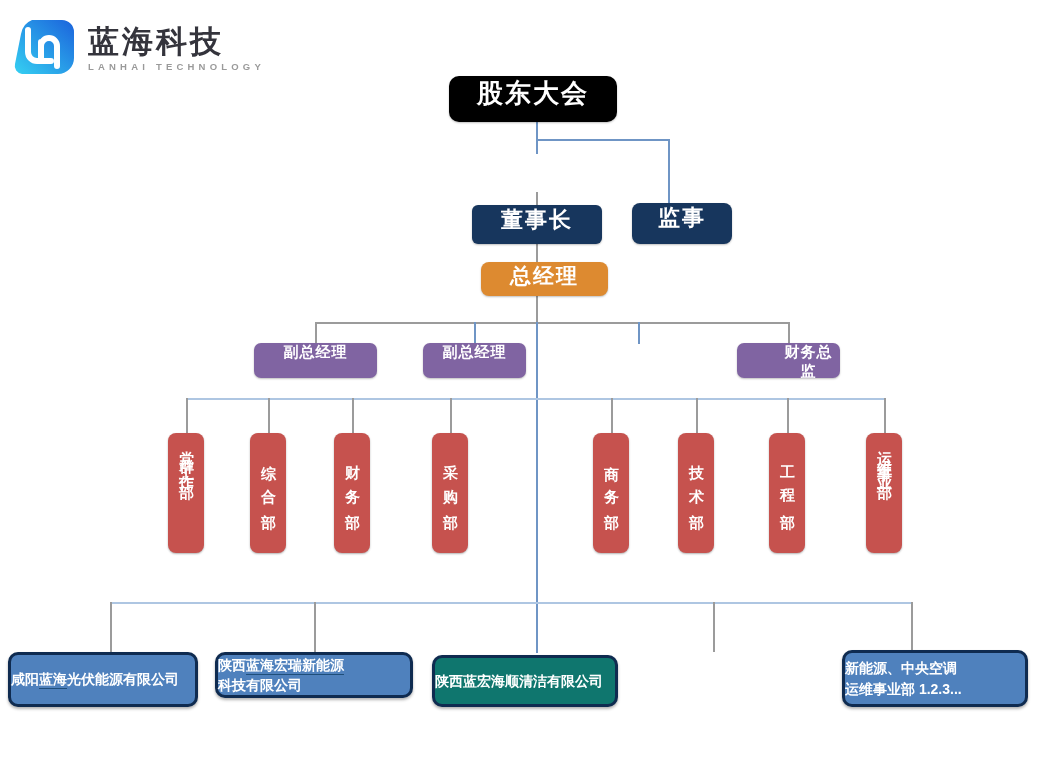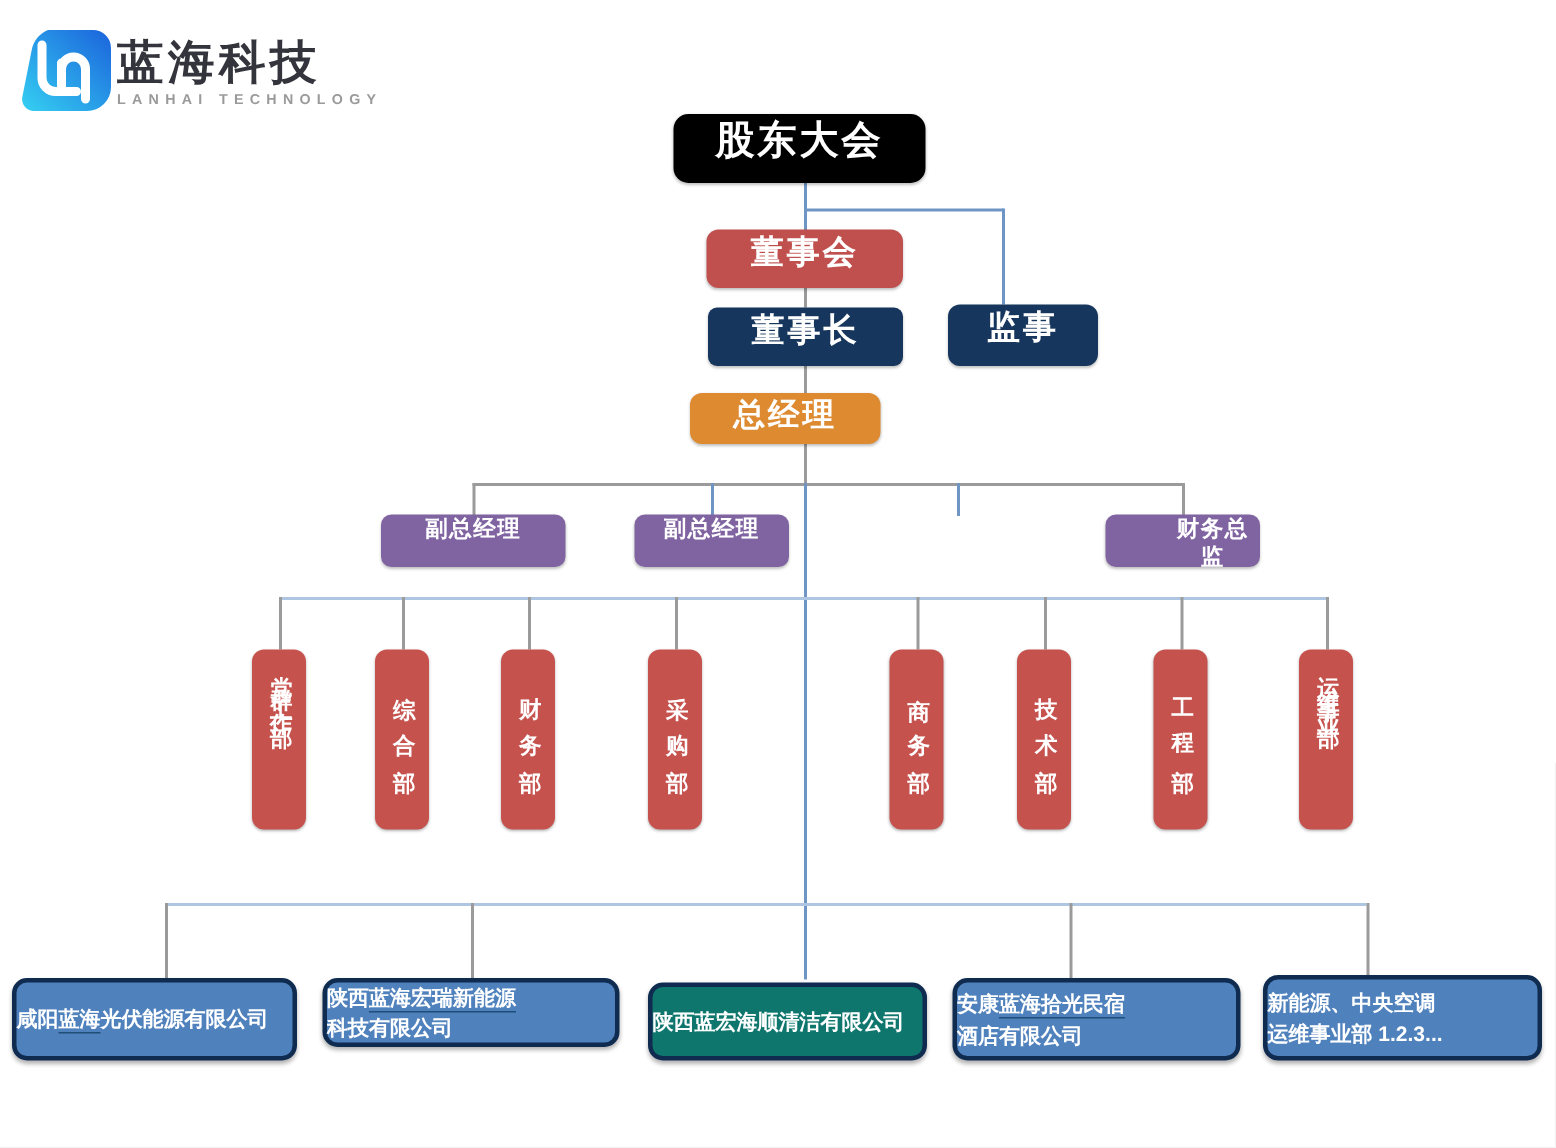--- a/index.html
+++ b/index.html
@@ -1,21 +1,21 @@
 <!DOCTYPE html>
 <html><head>
 <meta charset="utf-8">
 <style>
   html,body{margin:0;padding:0;background:#e8e8e8;}
   #canvas{
     position:relative;width:1037px;height:765px;background:#ffffff;overflow:hidden;
     font-family:"Liberation Sans","DejaVu Sans",sans-serif;
   }
   
-  .logo-wrap{position:absolute;left:12px;top:18px;display:flex;align-items:center;}
+  .logo-wrap{position:absolute;left:12px;top:18px;display:flex;align-items:center;gap:10px;}
   .logo-text-cn{font-size:31px;font-weight:bold;color:#34343c;letter-spacing:3px;line-height:1;}
   .logo-text-en{font-size:9.5px;color:#9a9a9a;letter-spacing:4.2px;margin-top:4px;font-weight:bold;text-align:right;}
   
   .obox{
     position:absolute;display:flex;align-items:flex-start;justify-content:center;
     color:#fff;font-weight:bold;box-sizing:border-box;text-align:center;
     box-shadow:0 1px 2px rgba(0,0,0,.25);
   }
   .top-box{border-radius:10px;font-size:26px;letter-spacing:2px;}
   .lv2-box{border-radius:8px;font-size:22px;letter-spacing:2px;}
@@ -88,32 +88,29 @@
   <div class="hline c-lblue" style="left:110px;top:602px;width:801px;"></div>
   <div class="vline c-gray" style="left:110px;top:602px;height:50px;"></div>
   <div class="vline c-gray" style="left:314px;top:602px;height:50px;"></div>
   <div class="vline c-gray" style="left:713px;top:602px;height:50px;"></div>
   <div class="vline c-gray" style="left:911px;top:602px;height:48px;"></div>
 
   <div class="obox top-box" style="left:449px;top:76px;width:168px;height:46px;background:#000000;">
     <span>股东大会</span>
   </div>
 
-  <div class="obox lv2-box" style="left:471px;top:153px;width:131px;height:39px;background:#c0504d;">
-    <span>董事会</span>
-  </div>
   <div class="obox lv2-box" style="left:632px;top:203px;width:100px;height:41px;background:#17365d;">
     <span>监事</span>
   </div>
 
   <div class="obox lv2-box" style="left:472px;top:205px;width:130px;height:39px;background:#17365d;border-radius:6px;">
     <span>董事长</span>
   </div>
 
-  <div class="obox lv2-box" style="left:460px;top:262px;width:127px;height:34px;background:#dd8a30;font-size:21px;">
+  <div class="obox lv2-box" style="left:481px;top:262px;width:127px;height:34px;background:#dd8a30;font-size:21px;">
     <span>总经理</span>
   </div>
 
   <div class="obox exec-box" style="left:254px;top:343px;width:123px;height:35px;background:#8064a2;">
     <span>副总经理</span>
   </div>
   <div class="obox exec-box" style="left:423px;top:343px;width:103px;height:35px;background:#8064a2;">
     <span>副总经理</span>
   </div>
   <div class="obox exec-box" style="left:737px;top:343px;width:103px;height:35px;background:#8064a2;padding-left:40px;">
@@ -150,22 +147,18 @@
     <div></div>
   </div>
   <div class="obox co-box" style="left:215px;top:652px;width:198px;height:46px;background:#4f81bd;">
     <div><span>陕西</span><span class="u-line">蓝海宏瑞新能源</span><span></span></div>
     <div>科技有限公司</div>
   </div>
   <div class="obox co-box" style="left:432px;top:655px;width:186px;height:52px;background:#0f766e;">
     <div><span>陕西蓝宏海顺清洁有限公司</span><span class="u-line"></span><span></span></div>
     <div></div>
   </div>
-  <div class="obox co-box" style="left:635px;top:652px;width:192px;height:55px;background:#4f81bd;">
-    <div><span>安康</span><span class="u-line">蓝海拾光民宿</span><span></span></div>
-    <div>酒店有限公司</div>
-  </div>
   <div class="obox co-box" style="left:842px;top:650px;width:186px;height:57px;background:#4f81bd;">
     <div><span>新能源、中央空调</span><span class="u-line"></span><span></span></div>
     <div>运维事业部 1.2.3...</div>
   </div>
 
 </div>
 
 </body></html>

